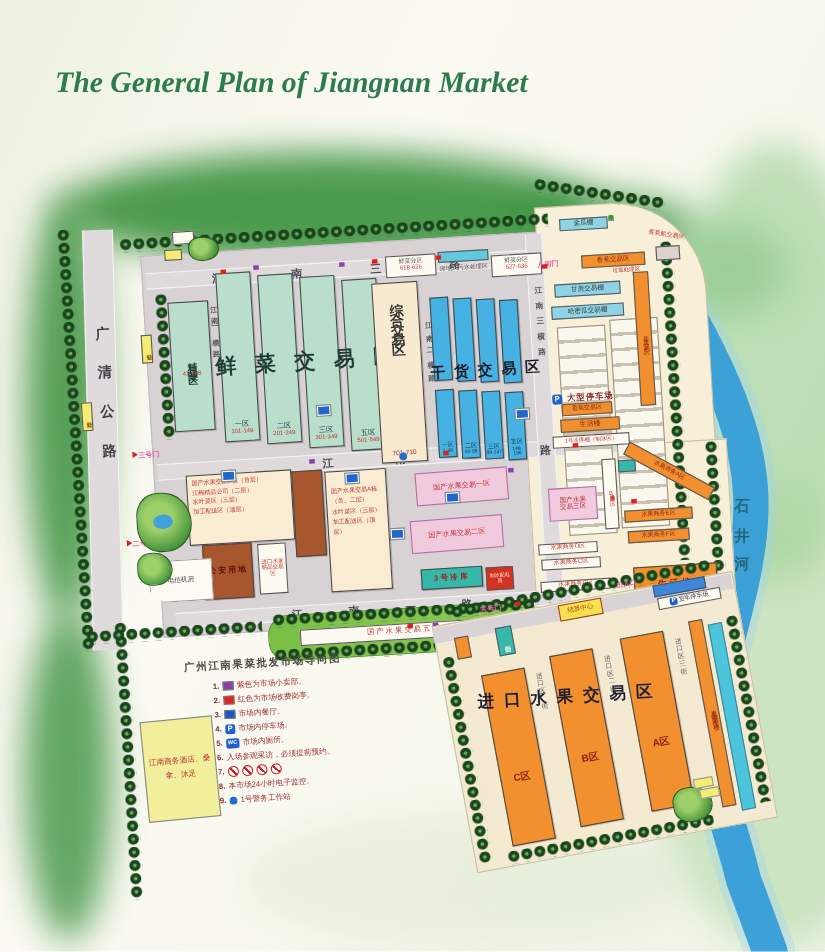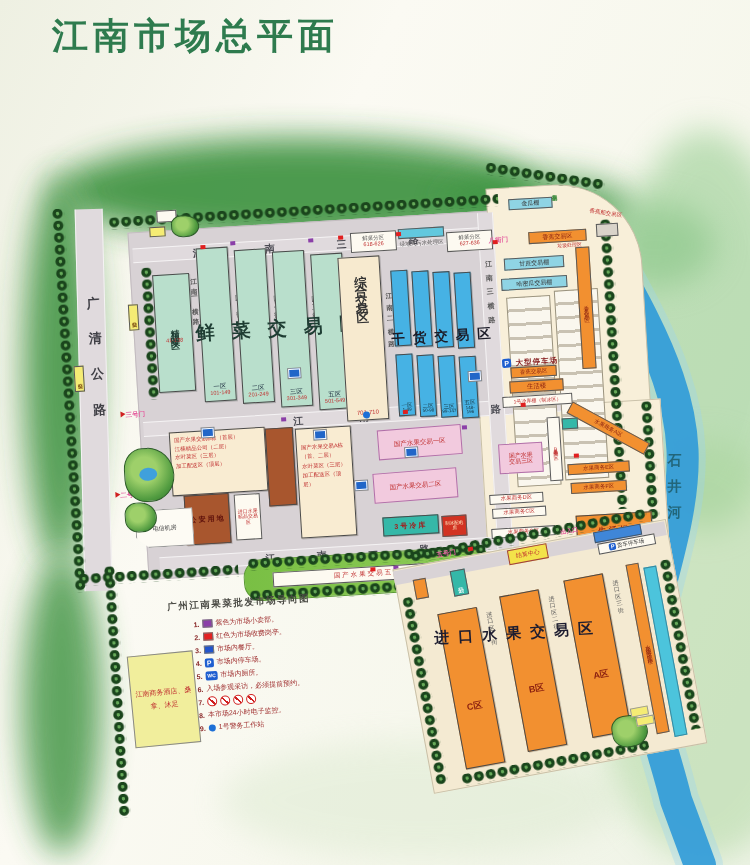--- a/index.html
+++ b/index.html
@@ -71,21 +71,21 @@
     <ellipse cx="60" cy="370" rx="36" ry="195" fill="#2f8a33" opacity="0.8" filter="url(#b)"></ellipse>
     <ellipse cx="62" cy="705" rx="40" ry="150" fill="#2f8a33" opacity="0.75" filter="url(#b)"></ellipse>
     <ellipse cx="705" cy="330" rx="90" ry="200" fill="#8fca8a" opacity="0.55" filter="url(#b)"></ellipse>
     <ellipse cx="705" cy="650" rx="115" ry="210" fill="#a8d49a" opacity="0.5" filter="url(#b)"></ellipse>
     <ellipse cx="655" cy="245" rx="60" ry="42" fill="#7cbf7c" opacity="0.5" filter="url(#b)"></ellipse>
     <ellipse cx="420" cy="800" rx="200" ry="60" fill="#cfe3c2" opacity="0.35" filter="url(#b)"></ellipse>
     <path d="M598,236 C622,280 652,330 668,378 C686,430 686,470 676,520 C666,572 650,610 648,660 C646,712 664,750 676,800 L700,865" fill="none" stroke="#9bd4f0" stroke-width="46" stroke-linecap="round" opacity="0.35"></path>
     <path d="M598,236 C622,280 652,330 668,378 C686,430 686,470 676,520 C666,572 650,610 648,660 C646,712 664,750 676,800 L700,865" fill="none" stroke="#2f9ad8" stroke-width="32" stroke-linecap="round" opacity="0.9"></path>
   </svg>
 
-  <div class="title-cn">江南市场总平面</div>
+  <div class="title-en">The General Plan of Jiangnan Market</div>
 
   <div class="river-label vt" style="left:666px;top:442px;height:130px;">石井河</div>
 
   <div class="map">
 
     <div class="p plate" style="left:88px;top:68px;width:362px;height:346px;"></div>
     <div class="p cream" style="left:448px;top:46px;width:150px;height:372px;border-radius:0 85px 8px 4px;"></div>
     <div class="p cream" style="left:428px;top:266px;width:180px;height:156px;"></div>
 
     <div class="p roadv" style="left:30px;top:42px;width:26px;height:382px;transform:rotate(2deg);"></div>

